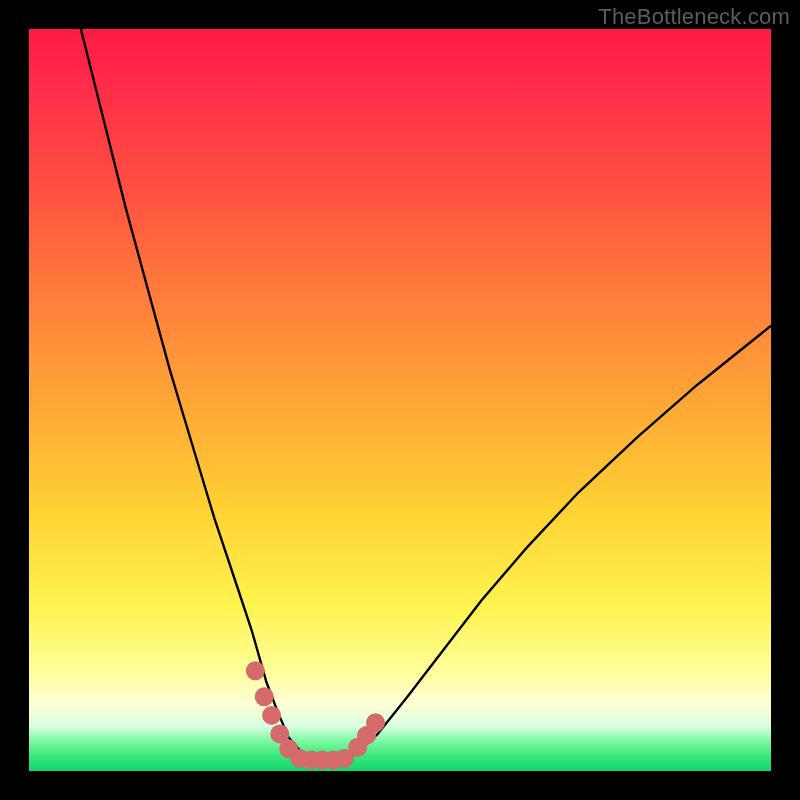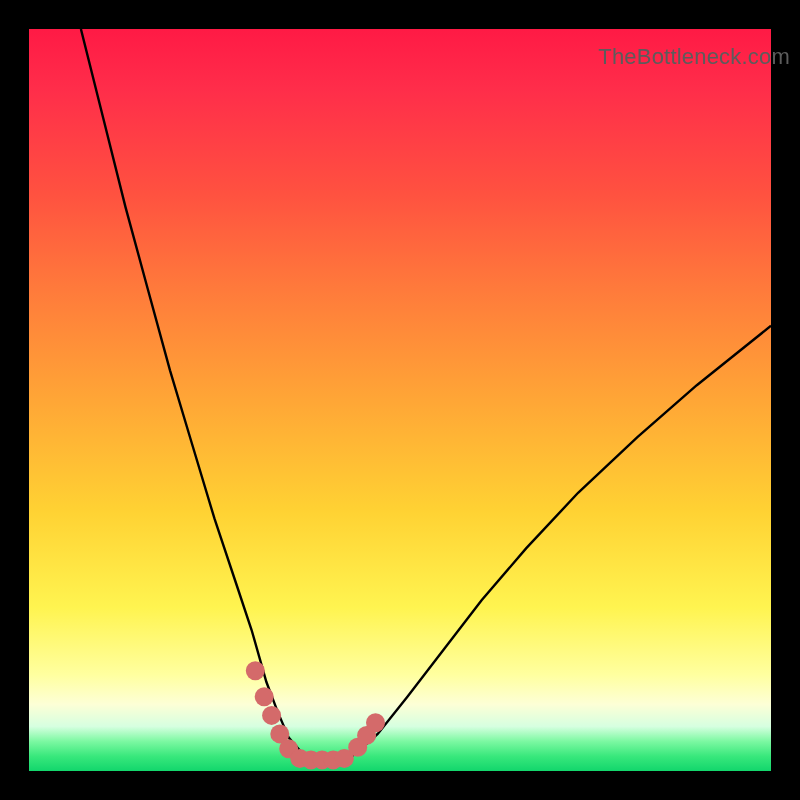--- a/index.html
+++ b/index.html
@@ -49,21 +49,20 @@
   }
   .watermark {
     position: absolute;
     top: 4px;
     right: 10px;
     color: #5c5c5c;
     font-size: 22px;
     font-weight: 500;
     letter-spacing: 0.2px;
     z-index: 5;
-    margin-top: 40px;
   }
   svg.curves {
     position: absolute;
     inset: 0;
     width: 742px;
     height: 742px;
   }
 </style>
 </head>
 <body>

